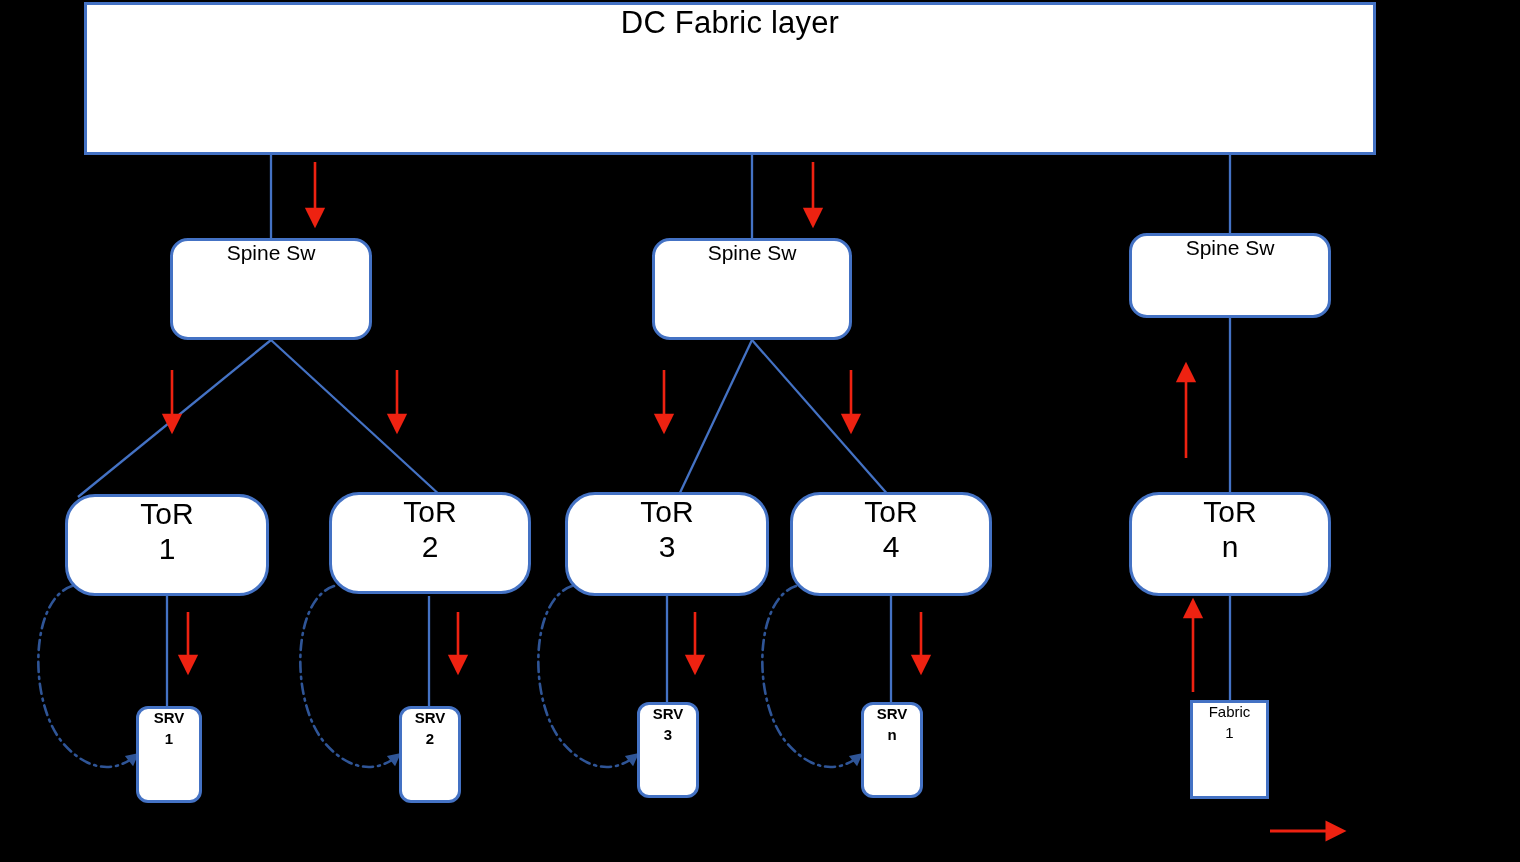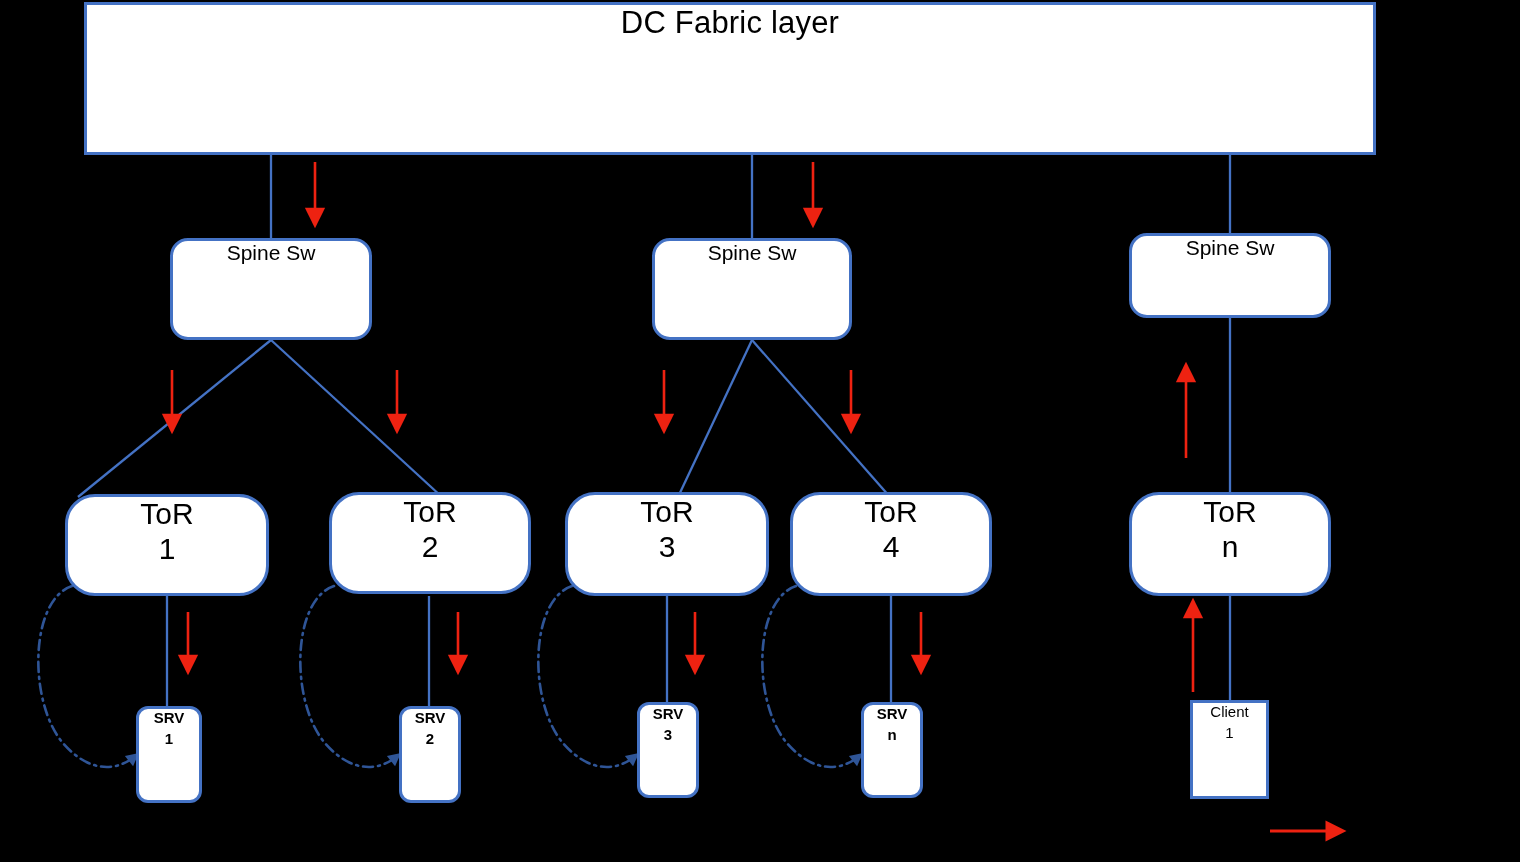--- a/index.html
+++ b/index.html
@@ -199,17 +199,17 @@
     <span class="l1">SRV</span>
     <span class="l2">3</span>
   </div>
 
   <div class="node srv" style="left:861px; top:702px; width:62px; height:96px;">
     <span class="l1">SRV</span>
     <span class="l2">n</span>
   </div>
 
   <div class="node client" style="left:1190px; top:700px; width:79px; height:99px;">
-    <span class="l1">Client</span>
+    <span class="l1">Fabric</span>
     <span class="l2">1</span>
   </div>
 
 </div>
 
 </body></html>

